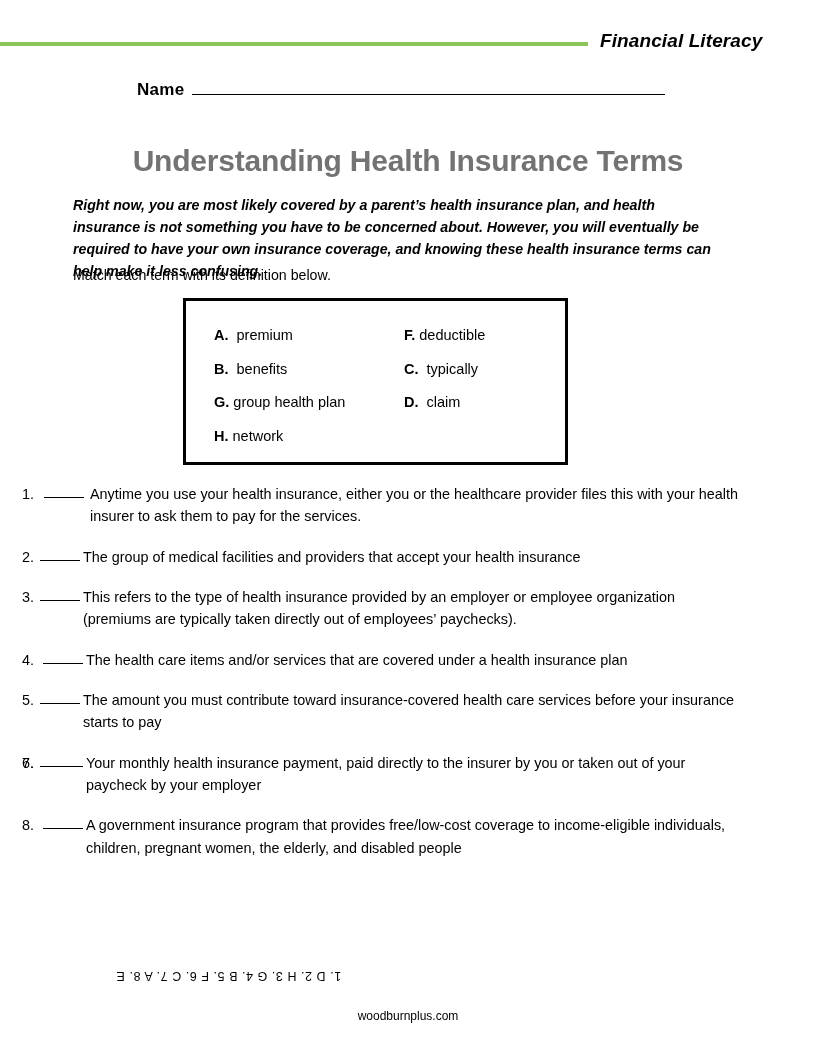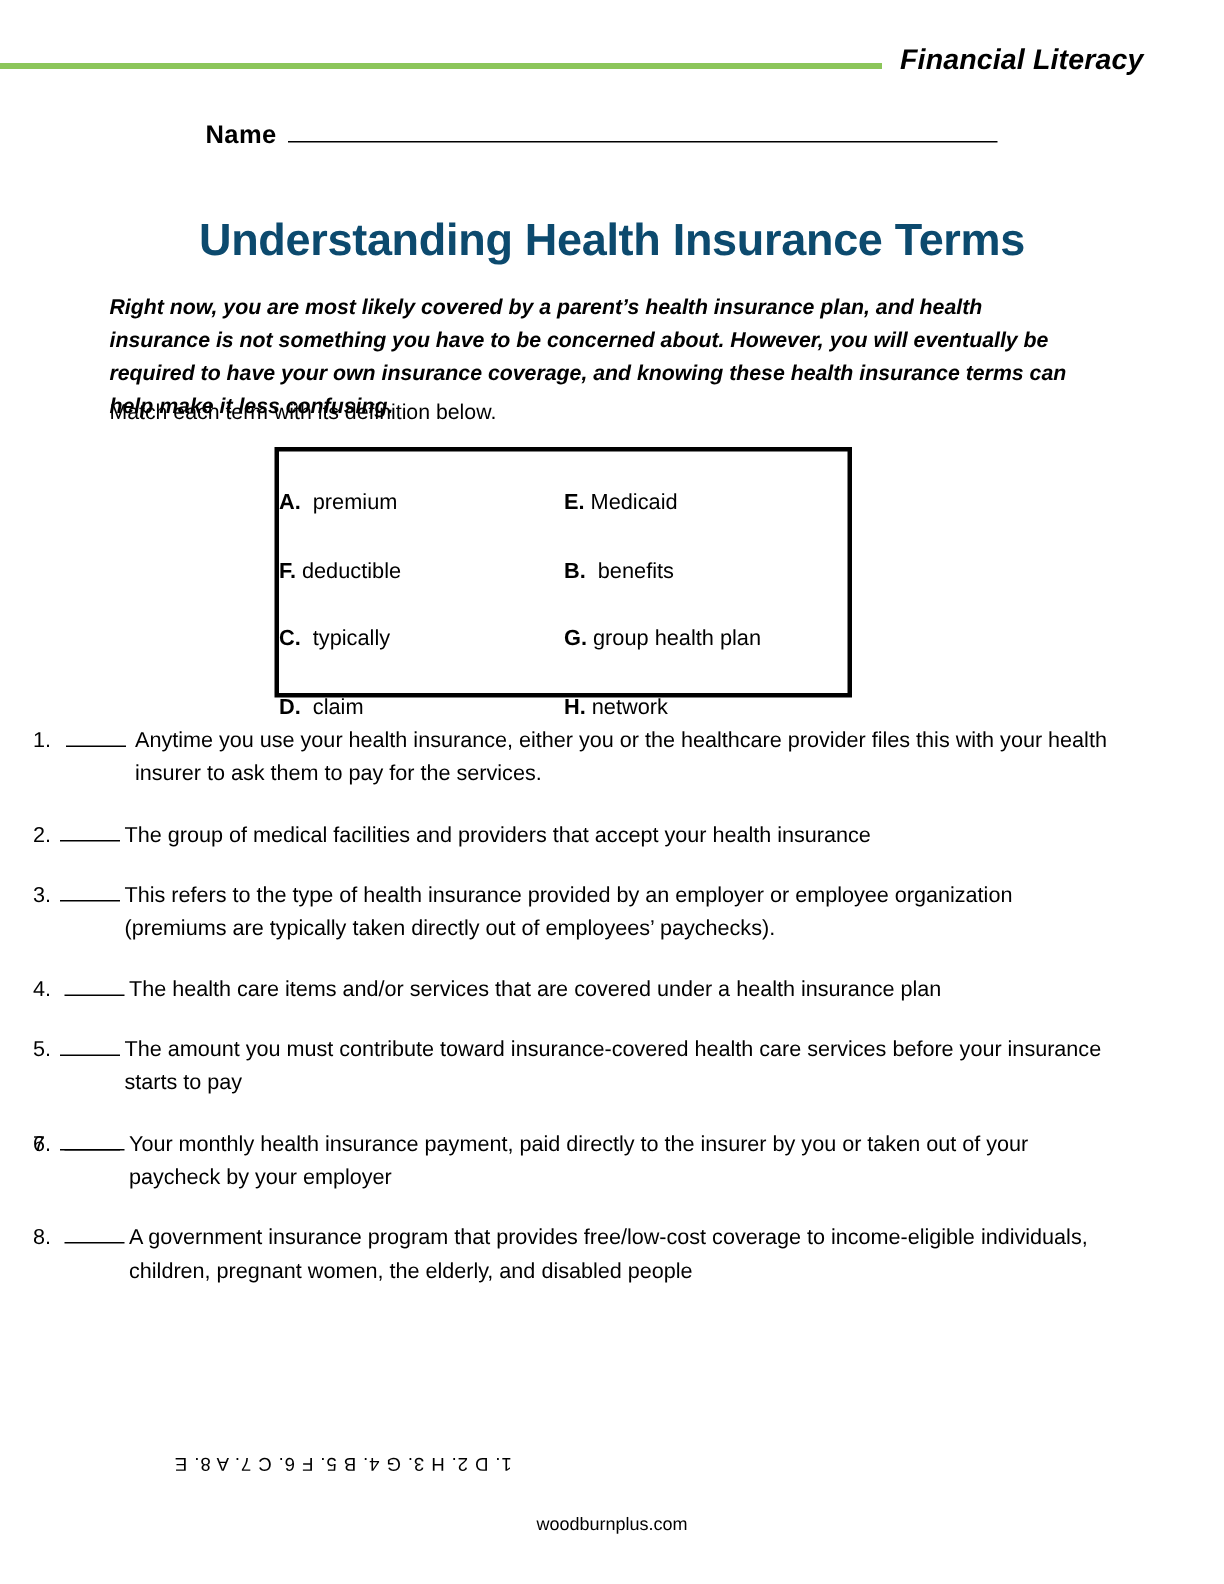--- a/index.html
+++ b/index.html
@@ -71,21 +71,21 @@
 
   
   .worksheet-title {
     position: absolute;
     top: 144px;
     left: 0;
     width: 816px;
     text-align: center;
     font-size: 30px;
     font-weight: bold;
-    color: #0c4a6e;
+    color: #737373;
     letter-spacing: -0.2px;
   }
 
   
   .intro {
     position: absolute;
     top: 194px;
     left: 73px;
     width: 650px;
     font-size: 14.2px;
@@ -111,21 +111,22 @@
     width: 385px;
     height: 167px;
     border: 3px solid #000;
     background: #fff;
     padding: 18px 0 0 0;
   }
 
   .term-grid {
     display: grid;
     grid-template-columns: 190px 195px;
-    row-gap: 12px;
+    row-gap: 0px;
+    padding-left: 28px;
   }
 
   .term-item {
     font-size: 14.5px;
     line-height: 2.32;
     white-space: nowrap;
   }
 
   .term-letter {
     font-weight: bold;
@@ -225,23 +226,20 @@
 <div class="intro">Right now, you are most likely covered by a parent’s health insurance plan, and health insurance is not something you have to be concerned about. However, you will eventually be required to have your own insurance coverage, and knowing these health insurance terms can help make it less confusing.</div>
 
 <div class="instruction">Match each term with its definition below.</div>
 
 <div class="termbox">
   <div class="term-grid">
 
     <div class="term-item term-col-left">
       <span class="term-letter">A.</span><span>premium</span>
     </div>
-    <div class="term-item term-col-right">
-      <span class="term-letter">E.</span><span>Medicaid</span>
-    </div>
 
     <div class="term-item term-col-right">
       <span class="term-letter">F.</span><span>deductible</span>
     </div>
     <div class="term-item term-col-left">
       <span class="term-letter">B.</span><span>benefits</span>
     </div>
 
     <div class="term-item term-col-left">
       <span class="term-letter">C.</span><span>typically</span>

